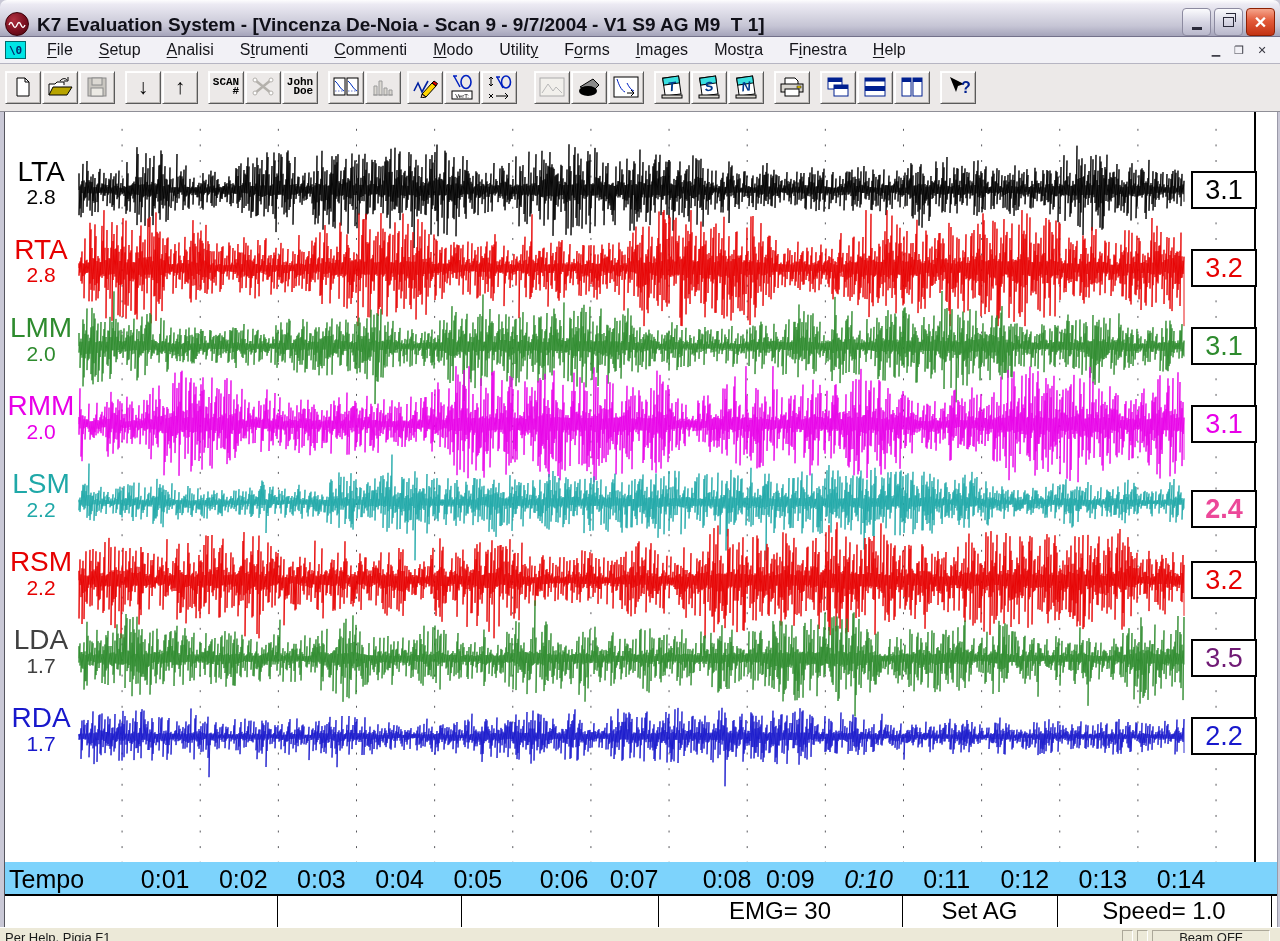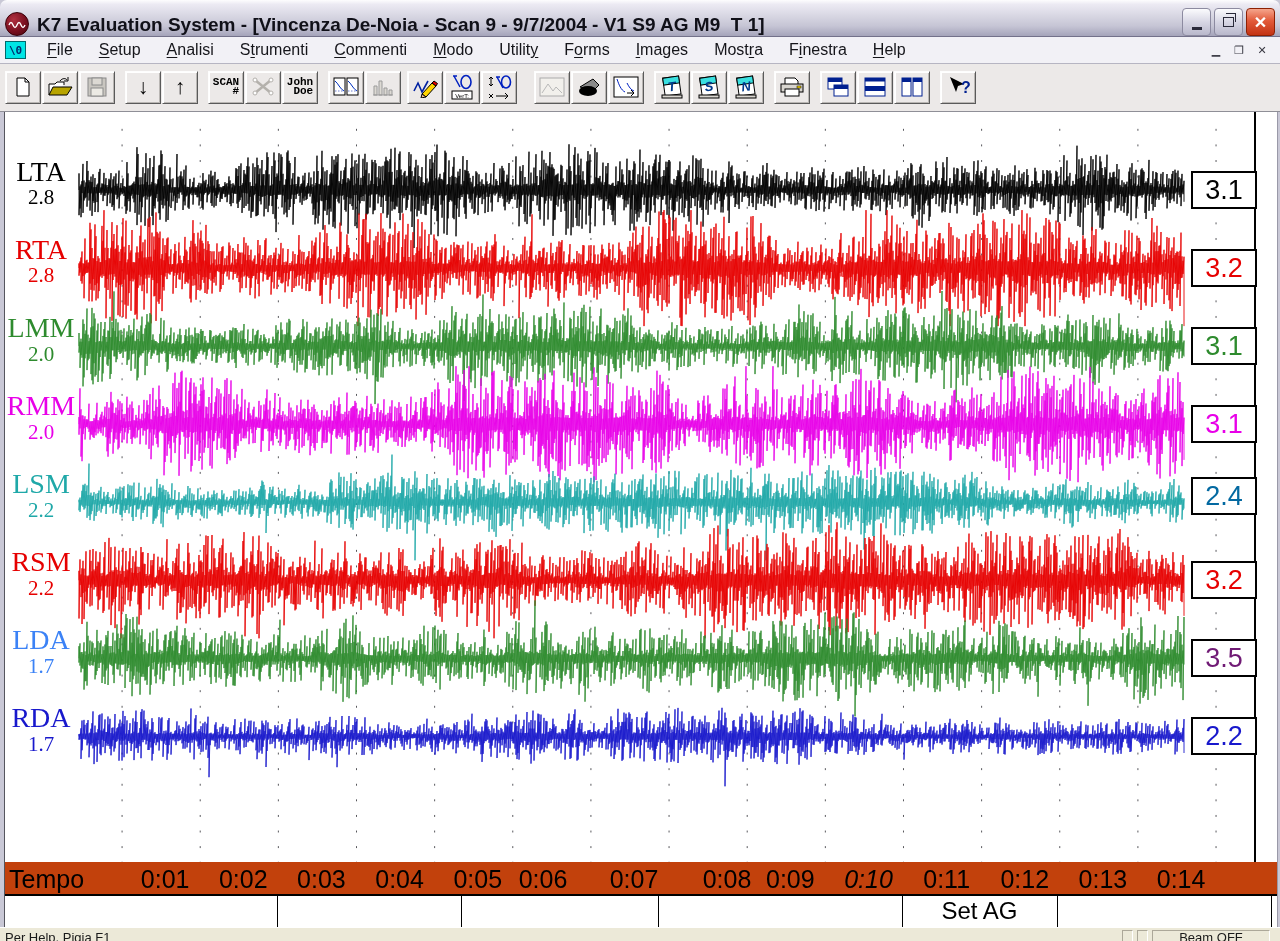--- a/index.html
+++ b/index.html
@@ -44,27 +44,27 @@
   .txt2{font-size:11px;font-weight:bold;line-height:9px;text-align:right;color:#000;font-family:Liberation Mono, monospace;}
   .arrow-glyph{font-size:21px;font-weight:bold;color:#000;line-height:20px;}
 
   
   .client{position:relative;margin:0 4px;width:1272px;height:815px;background:#ffffff;
     border-left:1px solid #55555e;border-right:1px solid #9a99a8;}
   .dotgrid{position:absolute;left:78px;top:10px;width:1176px;height:744px;pointer-events:none;
     background-image:radial-gradient(circle,#55555a 0.8px,transparent 1.1px);
     background-size:78.15px 15.6px;}
   #wavesvg{position:absolute;left:0;top:0;}
-  .ch-label{position:absolute;left:0;width:72px;text-align:center;line-height:1.05;font-family:Liberation Serif, serif;}
+  .ch-label{position:absolute;left:0;width:72px;text-align:center;line-height:1.05;}
   .ch-name{font-size:28px;}
   .ch-gain{font-size:21px;}
   .ch-value{position:absolute;left:1186px;width:62px;height:34px;border:2px solid #000;background:#fff;
     font-size:27px;text-align:center;line-height:34px;}
   .vline-right{position:absolute;left:1249px;top:0;width:2px;height:782px;background:#000;}
-  .time-row{position:absolute;left:0;top:750px;width:1272px;height:32px;background:#c2410c;}
+  .time-row{position:absolute;left:0;top:750px;width:1272px;height:32px;background:#7dd3fc;}
   .tempo-label{position:absolute;left:4px;top:3px;font-size:25px;color:#000;}
   .tick{position:absolute;top:3px;transform:translateX(-50%);font-size:25px;color:#000;white-space:nowrap;}
   .info-row{position:absolute;left:0;top:782px;width:1272px;height:33px;background:#fff;border-top:2px solid #000;box-sizing:border-box;}
   .info-div{position:absolute;top:0;width:1px;height:31px;background:#000;}
   .info-cell{position:absolute;top:1px;font-size:24px;color:#000;text-align:center;white-space:nowrap;}
 
   
   .statusbar{position:relative;height:20px;background:#ece9d8;border-top:1px solid #fff;font-size:13px;color:#1a1a1a;}
   .status-text{position:absolute;left:5px;top:2px;}
   .status-panel{position:absolute;top:2px;height:15px;box-sizing:border-box;
@@ -321,40 +321,42 @@
     <div class="vline-right"></div>
 
     <div class="time-row">
       <div class="tempo-label">Tempo</div>
       <div>
           <div class="tick" style="left: 160.15px;">0:01</div>
           <div class="tick" style="left: 238.3px;">0:02</div>
           <div class="tick" style="left: 316.45px;">0:03</div>
           <div class="tick" style="left: 394.6px;">0:04</div>
           <div class="tick" style="left: 472.75px;">0:05</div>
-          <div class="tick" style="left: 538px;">0:06</div>
+          <div class="tick" style="left: 559px;">0:06</div>
           <div class="tick" style="left: 629.05px;">0:07</div>
           <div class="tick" style="left: 722px;">0:08</div>
           <div class="tick" style="left: 785.35px;">0:09</div>
           <div class="tick" style="left: 863.5px; font-style: italic;">0:10</div>
           <div class="tick" style="left: 941.65px;">0:11</div>
           <div class="tick" style="left: 1019.8px;">0:12</div>
           <div class="tick" style="left: 1097.95px;">0:13</div>
           <div class="tick" style="left: 1176.1px;">0:14</div>
         </div>
     </div>
 
     <div class="info-row">
       <div class="info-div" style="left:272px"></div>
       <div class="info-div" style="left:456px"></div>
       <div class="info-div" style="left:653px"></div>
       <div class="info-div" style="left:897px"></div>
       <div class="info-div" style="left:1052px"></div>
       <div class="info-div" style="left:1266px"></div>
+      <div class="info-cell" style="left:653px;width:244px">EMG= 30</div>
       <div class="info-cell" style="left:897px;width:155px">Set AG</div>
+      <div class="info-cell" style="left:1052px;width:214px">Speed= 1.0</div>
     </div>
   <div class="ch-label" style="top: 45px; color: rgb(0, 0, 0);">
         <div class="ch-name">LTA</div>
         <div class="ch-gain">2.8</div>
       </div>
       <div class="ch-value" style="top: 59px; color: rgb(0, 0, 0);">3.1</div>
       <div class="ch-label" style="top: 123.07px; color: rgb(230, 0, 0);">
         <div class="ch-name">RTA</div>
         <div class="ch-gain">2.8</div>
       </div>
@@ -366,27 +368,27 @@
       <div class="ch-value" style="top: 215.14px; color: rgb(46, 139, 46);">3.1</div>
       <div class="ch-label" style="top: 279.21px; color: rgb(232, 0, 232);">
         <div class="ch-name">RMM</div>
         <div class="ch-gain">2.0</div>
       </div>
       <div class="ch-value" style="top: 293.21px; color: rgb(232, 0, 232);">3.1</div>
       <div class="ch-label" style="top: 357.28px; color: rgb(31, 168, 168);">
         <div class="ch-name">LSM</div>
         <div class="ch-gain">2.2</div>
       </div>
-      <div class="ch-value" style="top: 365px; color: #0369a1;">2.4</div>
+      <div class="ch-value" style="top: 378px; color: #ec4899; font-weight: bold;">2.4</div>
       <div class="ch-label" style="top: 435.35px; color: rgb(230, 0, 0);">
         <div class="ch-name">RSM</div>
         <div class="ch-gain">2.2</div>
       </div>
       <div class="ch-value" style="top: 449.35px; color: rgb(230, 0, 0);">3.2</div>
-      <div class="ch-label" style="top: 513.42px; color: #3b82f6;">
+      <div class="ch-label" style="top: 513.42px; color: #404040;">
         <div class="ch-name">LDA</div>
         <div class="ch-gain">1.7</div>
       </div>
       <div class="ch-value" style="top: 527.42px; color: #701a75;">3.5</div>
       <div class="ch-label" style="top: 591.49px; color: rgb(24, 24, 204);">
         <div class="ch-name">RDA</div>
         <div class="ch-gain">1.7</div>
       </div>
       <div class="ch-value" style="top: 605.49px; color: rgb(24, 24, 204);">2.2</div>
     </div>

